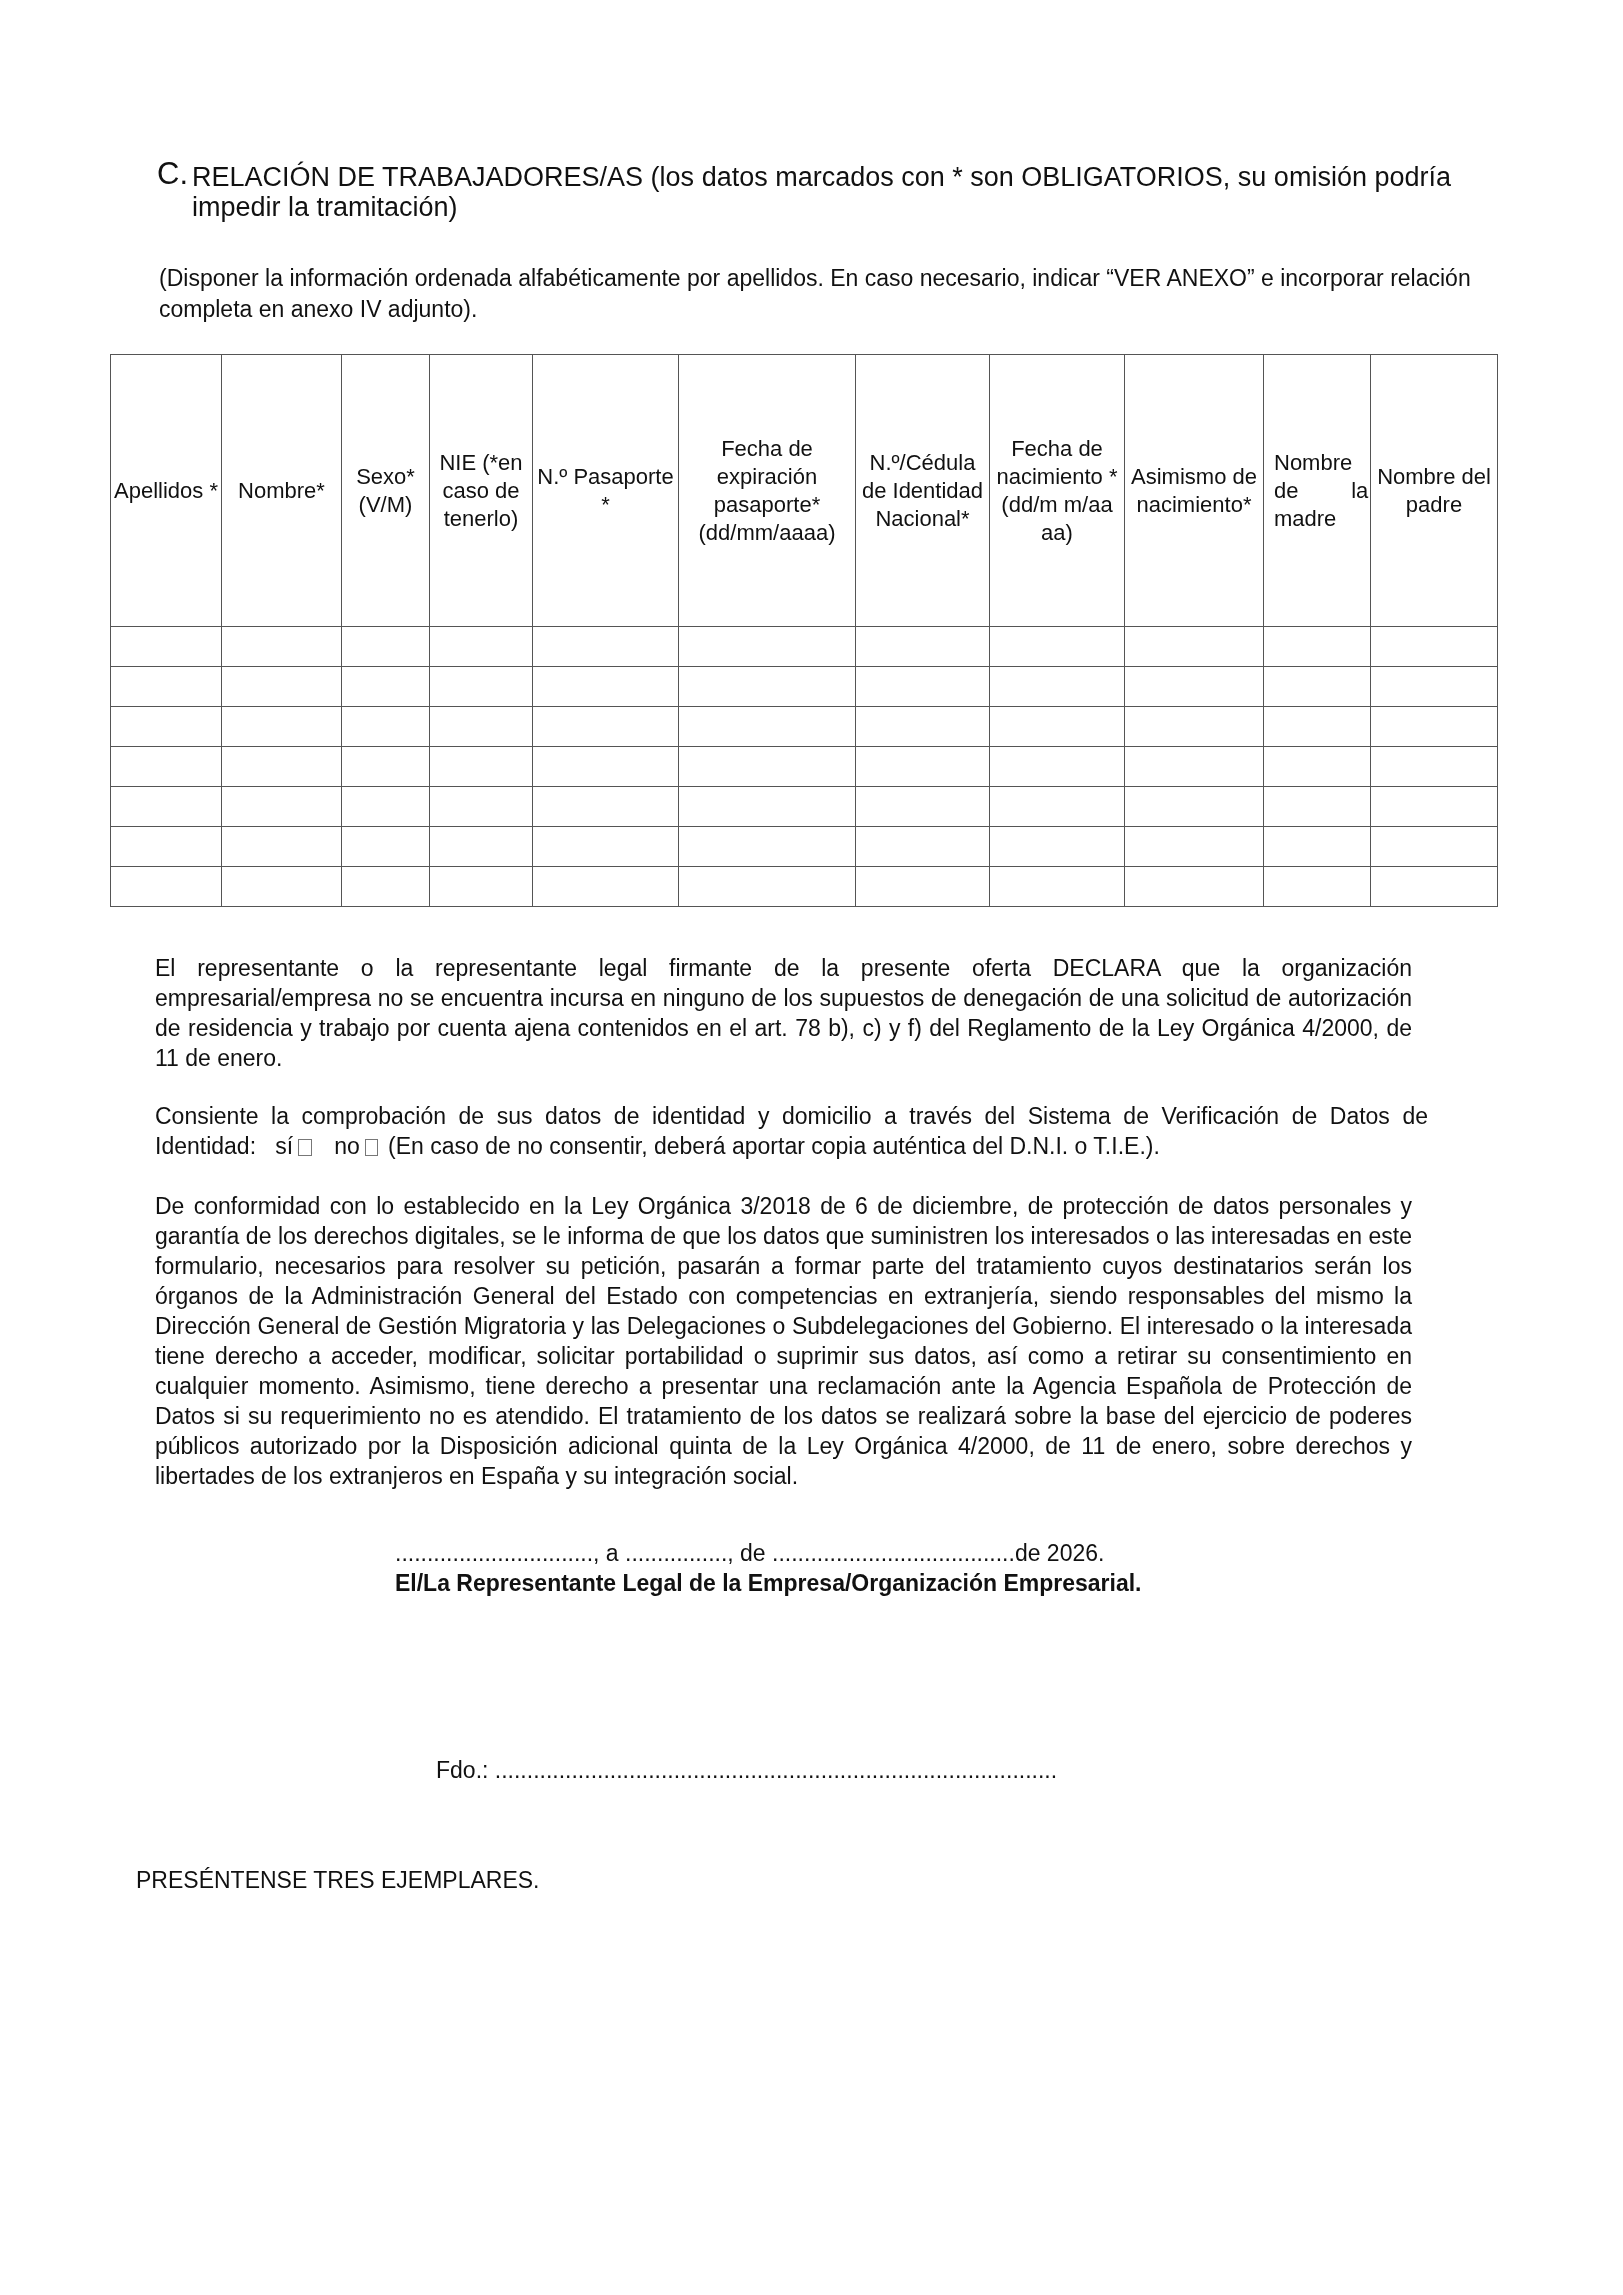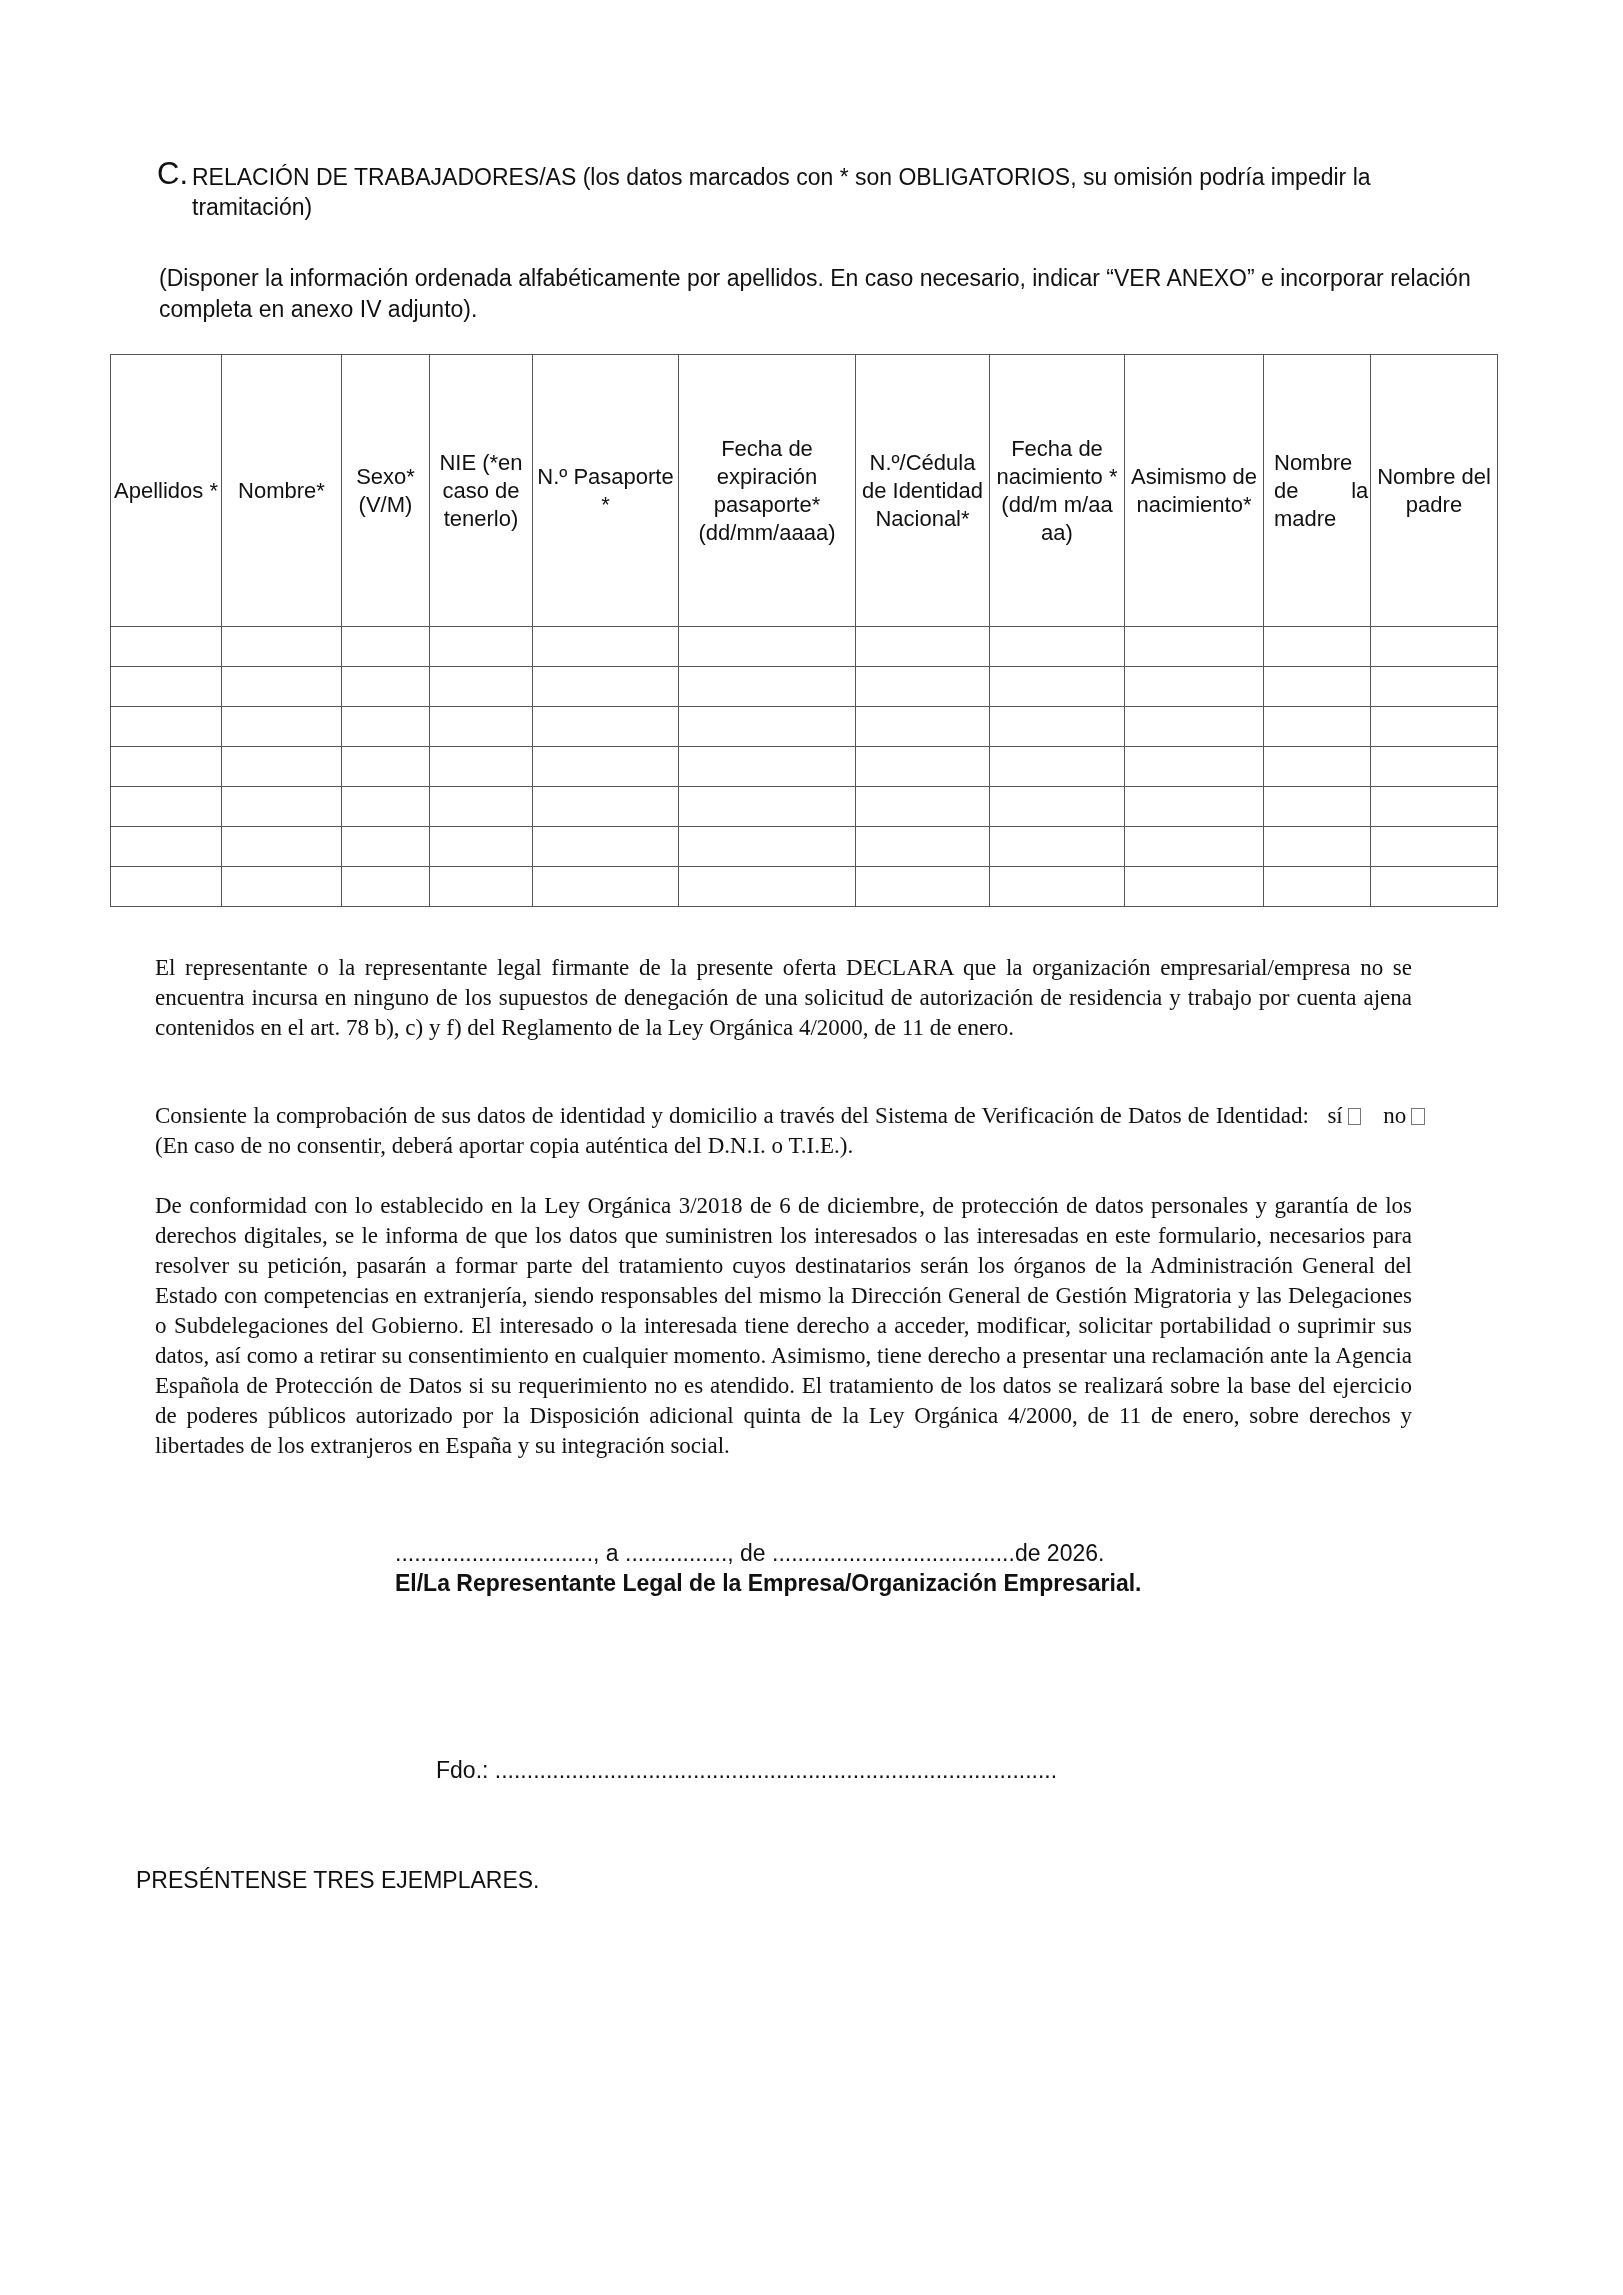--- a/index.html
+++ b/index.html
@@ -4,40 +4,40 @@
 <style>
   html, body { margin: 0; padding: 0; background: #ffffff; }
   body {
     width: 1623px; height: 2295px; position: relative; overflow: hidden;
     font-family: "Liberation Sans", sans-serif; color: #111111;
     font-size: 23px; line-height: 30px;
   }
   .abs { position: absolute; }
   .section-heading { left: 157px; top: 157px; width: 1323px; }
   .section-heading .letter { font-size: 31px; position: absolute; left: 0; top: 1.7px; }
-  .section-heading .text { position: absolute; left: 35px; top: 5px; width: 1290px; font-size: 23px; line-height: 30px; }
+  .section-heading .text { position: absolute; left: 35px; top: 5px; width: 1290px; font-size: 27px; line-height: 30px; }
   .instructions { left: 159px; top: 263px; width: 1340px; line-height: 31px; }
 
   table.workers {
     position: absolute; left: 110px; top: 354px;
     border-collapse: collapse; table-layout: fixed;
     width: 1385px;
   }
   table.workers th, table.workers td {
     border: 1.7px solid #555555;
     padding: 0 1.7px;
     font-weight: normal;
     font-size: 22px; line-height: 28px;
     text-align: center; vertical-align: middle;
   }
   table.workers thead th { height: 271px; }
   table.workers tbody td { height: 39px; }
   table.workers th.justify { text-align: justify; text-align-last: left; padding-left: 10px; }
 
-  .para { left: 155px; width: 1257px; text-align: justify; line-height: 30px; font-family: Liberation Serif, serif; }
+  .para { left: 155px; width: 1257px; text-align: justify; line-height: 30px; }
   .p-declara { top: 953px; }
   .p-consiente { top: 1101px; width: 1273px; }
   .p-rgpd { top: 1191px; }
   .checkbox-glyph {
     display: inline-block; width: 11.6px; height: 15px; border: 1.2px solid #777;
     vertical-align: -1.7px; margin: 0 3.3px 0 5px; cursor: pointer;
   }
   .date-line { left: 395px; top: 1538px; width: 827px; }
   .signer-role { left: 395px; top: 1568px; width: 827px; font-weight: bold; }
   .signature-line { left: 436px; top: 1755px; width: 827px; }

